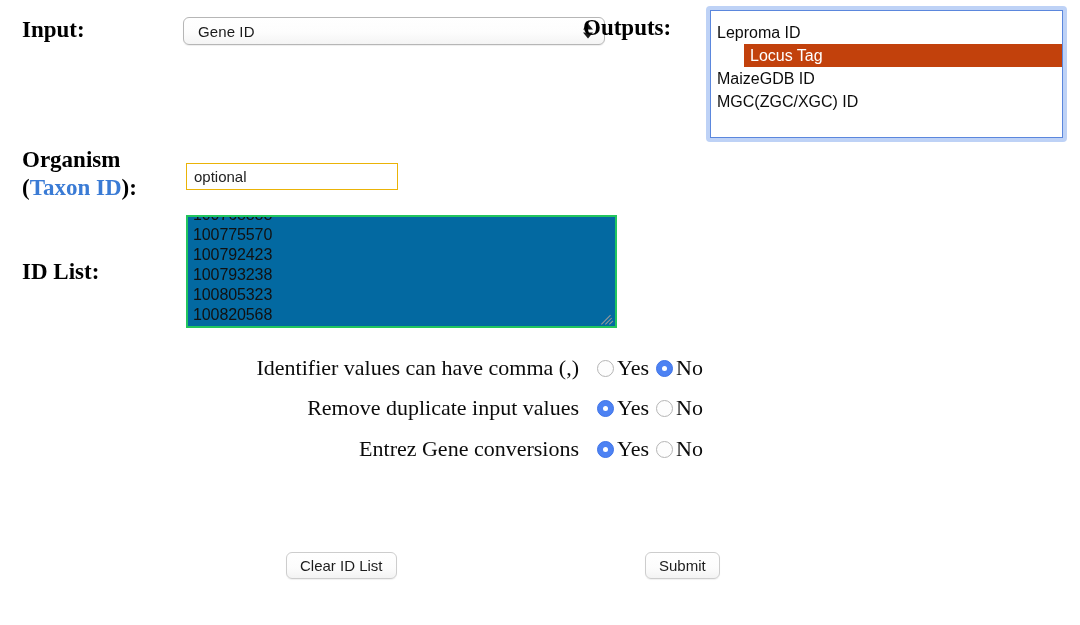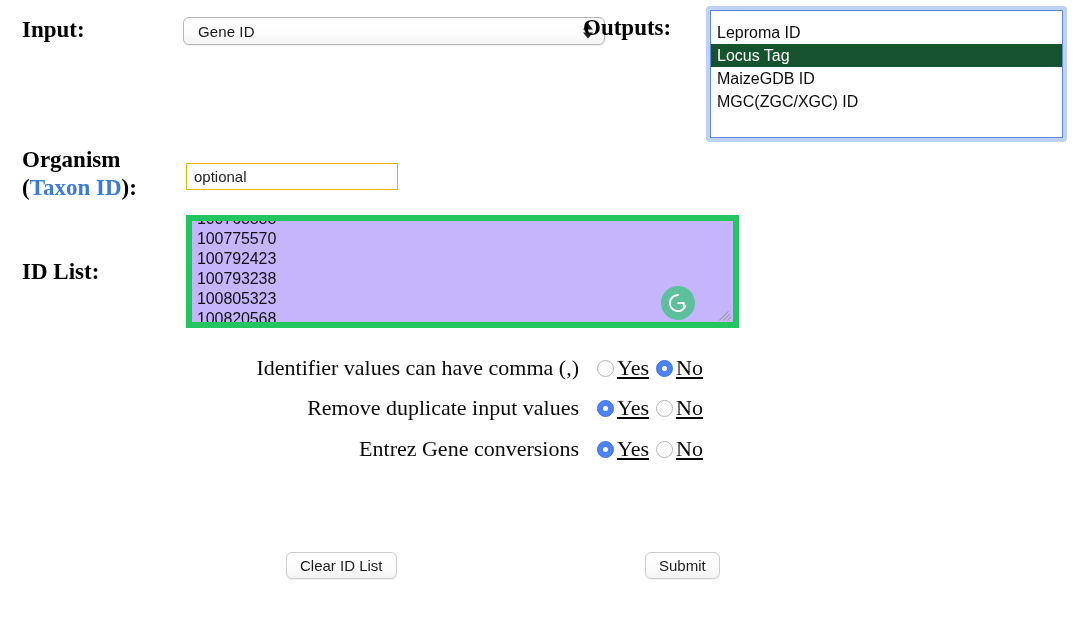--- a/index.html
+++ b/index.html
@@ -105,22 +105,23 @@
     font-family: "Liberation Sans", "DejaVu Sans", sans-serif;
     font-size: 16px;
     line-height: 23px;
     height: 23px;
     padding: 0 0 0 6px;
     color: #0c0c0c;
     white-space: nowrap;
     overflow: hidden;
   }
   .lb-item.selected {
-    background: #14532d;
+    background: #c2410c;
     color: #ffffff;
+    margin-left: 33px;
   }
 
   
   .text-input {
     left: 186px;
     top: 163px;
     width: 212px;
     height: 27px;
     box-sizing: border-box;
     border: 1px solid #eab308;
@@ -131,25 +132,25 @@
     padding: 0 0 0 7px;
     line-height: 25px;
     white-space: nowrap;
     overflow: hidden;
   }
 
   
   .textarea-box {
     left: 186px;
     top: 215px;
-    width: 553px;
+    width: 431px;
     height: 113px;
     box-sizing: border-box;
-    border: 6px solid #22c55e;
-    background: #c4b5fd;
+    border: 2px solid #22c55e;
+    background: #0369a1;
     overflow: hidden;
     position: absolute;
   }
   .ta-scroll {
     position: absolute;
     left: 0;
     top: -12px;
     width: 100%;
   }
   .ta-line {
@@ -235,21 +236,20 @@
     background: #ffffff;
   }
   .radio-label {
     font-family: "Liberation Serif", "DejaVu Serif", serif;
     font-size: 22px;
     line-height: 22px;
     color: #0b0b0b;
     margin-left: 3px;
     margin-right: 7px;
     white-space: nowrap;
-    text-decoration: underline;
   }
 
   
   .btn {
     position: absolute;
     box-sizing: border-box;
     height: 27px;
     border: 1px solid #cdcdcd;
     border-radius: 6px;
     background: linear-gradient(#ffffff 0%, #fcfcfc 60%, #f3f3f3 100%);

